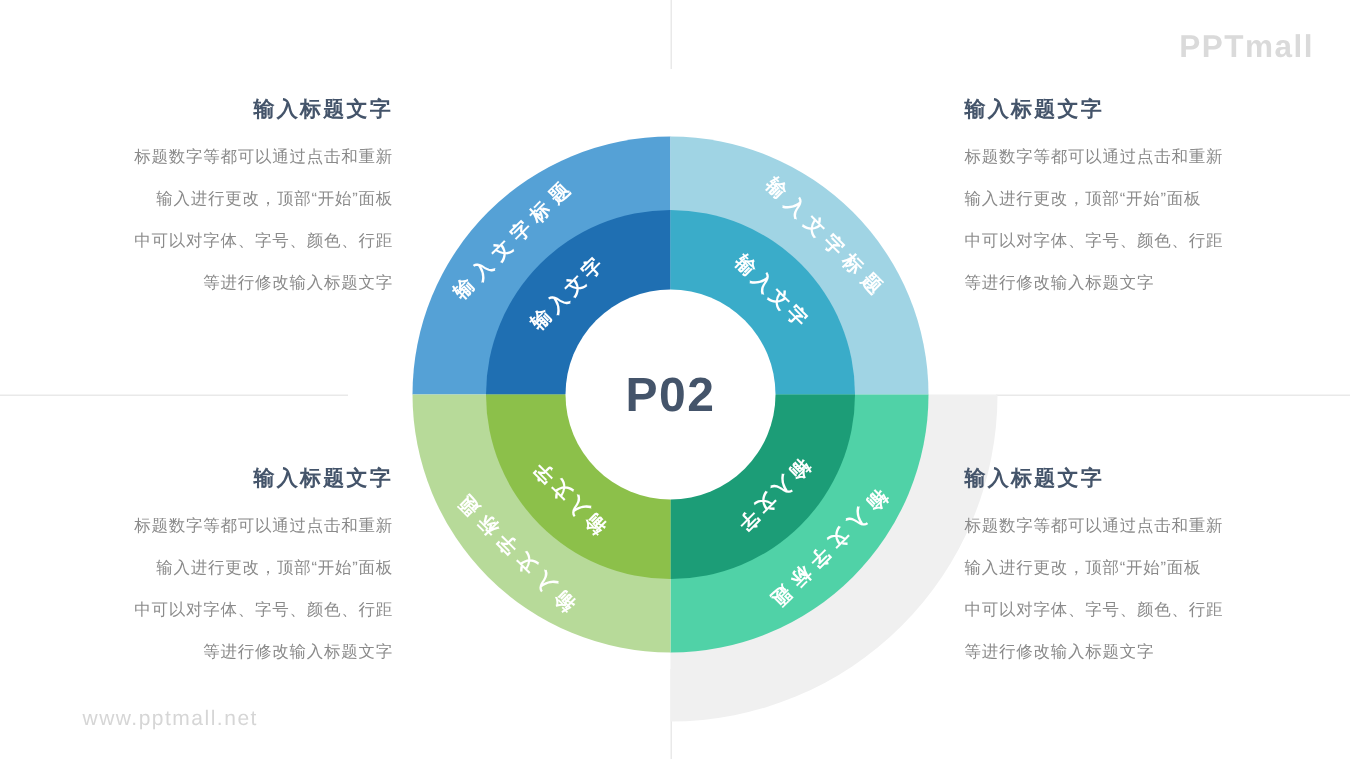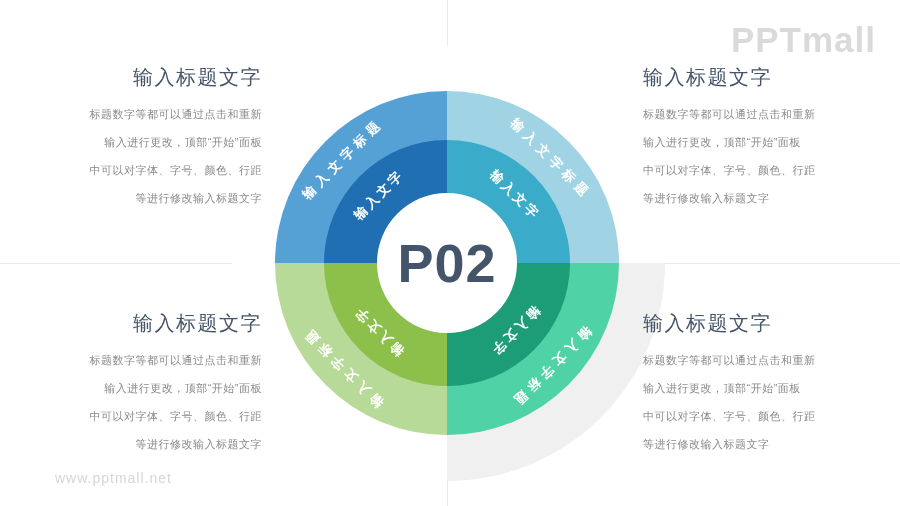--- a/index.html
+++ b/index.html
@@ -28,21 +28,21 @@
   .qo.bl{left:275px;top:263px;border-radius:0 0 0 100%;}
   .qi.tl{left:324px;top:140px;border-radius:100% 0 0 0;}
   .qi.tr{left:447px;top:140px;border-radius:0 100% 0 0;}
   .qi.br{left:447px;top:263px;border-radius:0 0 100% 0;}
   .qi.bl{left:324px;top:263px;border-radius:0 0 0 100%;}
   
   .center-circle{
     position:absolute;left:377px;top:193px;width:140px;height:140px;border-radius:50%;
     background:#ffffff;display:flex;align-items:center;justify-content:center;
   }
-  .center-label{font-size:54px;font-weight:bold;color:#44546A;letter-spacing:1px;}
+  .center-label{font-size:32px;font-weight:bold;color:#44546A;letter-spacing:1px;}
   
   .ring-label{
     position:absolute;color:#FFFFFF;font-weight:bold;white-space:nowrap;
     font-size:13px;
   }
   .ring-label.outer{letter-spacing:5px;}
   .ring-label.inner{letter-spacing:3px;}
   .rl-tl-outer{left:343px;top:159px;transform:translate(-50%,-50%) rotate(-45deg);}
   .rl-tl-inner{left:379px;top:195px;transform:translate(-50%,-50%) rotate(-45deg);}
   .rl-tr-outer{left:551px;top:159px;transform:translate(-50%,-50%) rotate(45deg);}
@@ -50,25 +50,25 @@
   .rl-br-outer{left:551px;top:367px;transform:translate(-50%,-50%) rotate(135deg);}
   .rl-br-inner{left:515px;top:331px;transform:translate(-50%,-50%) rotate(135deg);}
   .rl-bl-outer{left:343px;top:367px;transform:translate(-50%,-50%) rotate(225deg);}
   .rl-bl-inner{left:379px;top:331px;transform:translate(-50%,-50%) rotate(225deg);}
   
   .block{position:absolute;width:196px;}
   .block.tl{left:66px;top:64px;text-align:right;}
   .block.tr{left:643px;top:64px;text-align:left;}
   .block.bl{left:66px;top:310px;text-align:right;}
   .block.br{left:643px;top:310px;text-align:left;}
-  .block-title{font-size:20px;font-weight:normal;color:#44546A;letter-spacing:1.5px;margin-bottom:9px;}
+  .block-title{font-size:14px;font-weight:bold;color:#44546A;letter-spacing:1.5px;margin-bottom:9px;}
   .block-body div{font-size:11px;color:#8A8A8A;line-height:28px;letter-spacing:0.5px;}
   
   .logo{
-    position:absolute;right:24px;top:20px;font-size:35px;font-weight:bold;
+    position:absolute;right:24px;top:20px;font-size:21px;font-weight:bold;
     color:#DADADA;letter-spacing:1px;
   }
   .watermark{position:absolute;left:55px;top:470px;font-size:14px;color:#D6D6D6;letter-spacing:1px;}
 </style>
 </head>
 <body>
 
 <div class="slide">
 
   <div class="guide h-left"></div>

